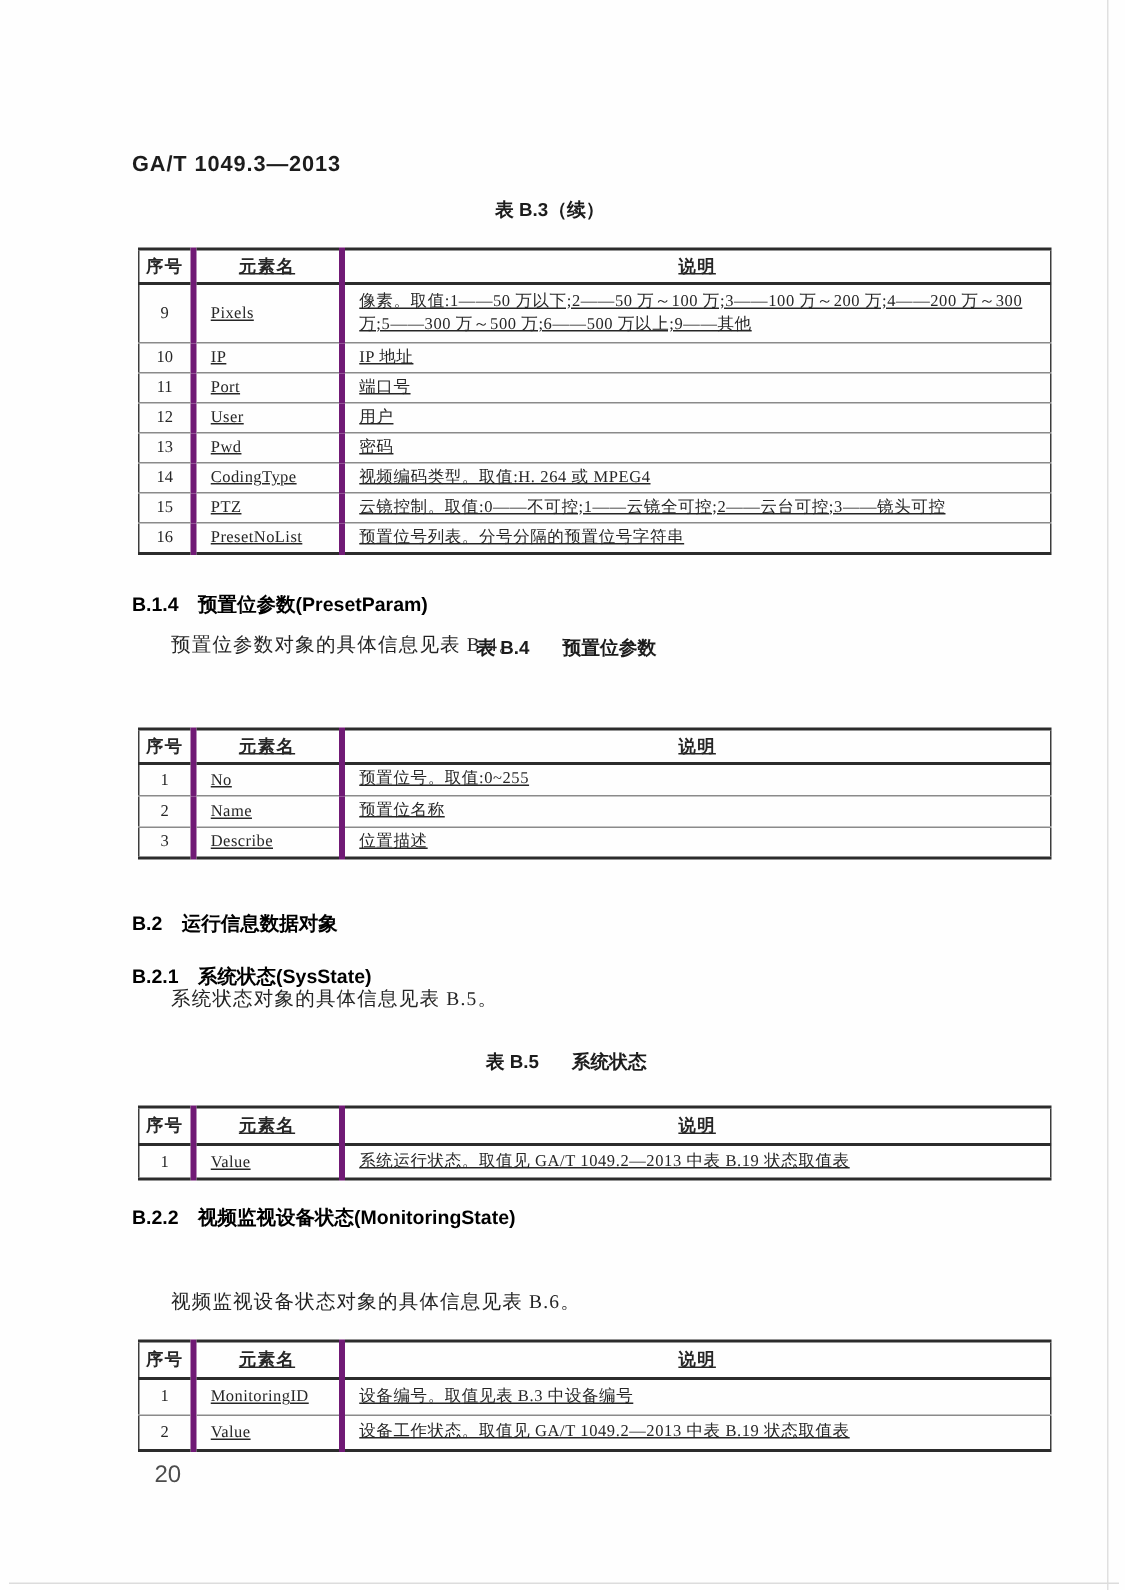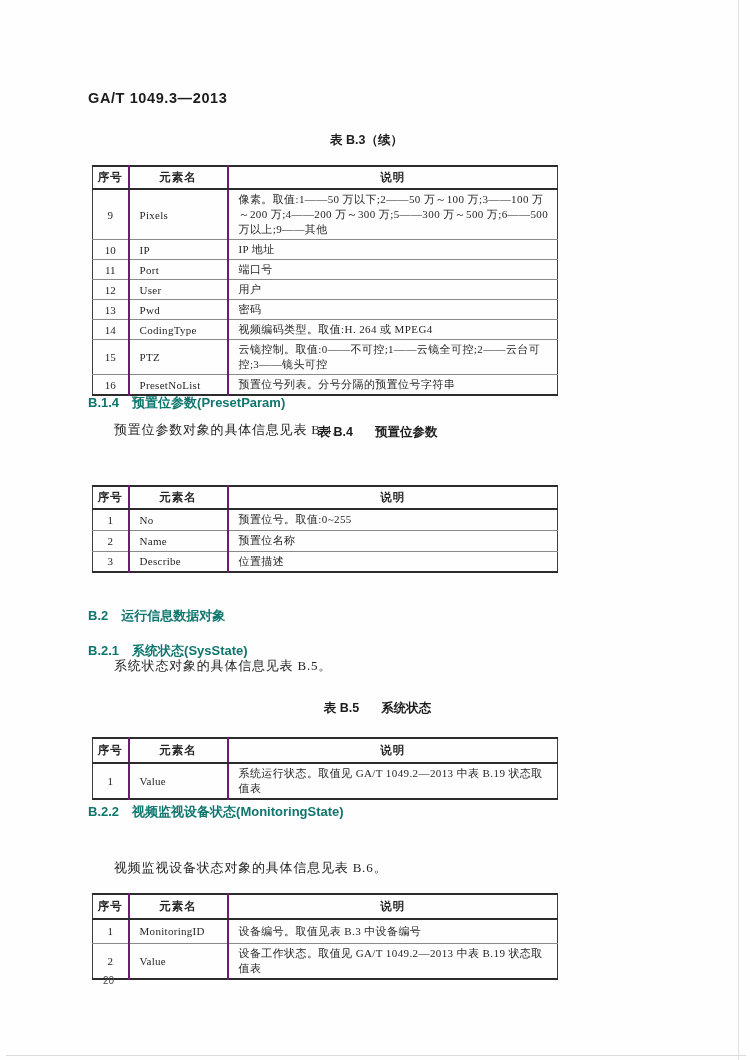--- a/index.html
+++ b/index.html
@@ -16,77 +16,77 @@
   }
   .page-edge-right {
     position: absolute; top: 0; left: 738px; width: 1px; height: 1060px;
     background: #e0e0e0;
   }
   .page-edge-bottom {
     position: absolute; top: 1055px; left: 6px; width: 740px; height: 1px;
     background: #dcdcdc;
   }
   .doc-number {
-    position: absolute; left: 88px; top: 90px;
+    position: absolute; left: 88px; top: 102px;
     font-family: "Liberation Sans", "DejaVu Sans", sans-serif;
     font-weight: bold; font-size: 14.5px; letter-spacing: 0.6px; color: #1c1c1c;
   }
   .table-title {
     position: absolute; left: 92px; width: 571px;
     text-align: center;
     font-family: "Liberation Sans", "DejaVu Sans", sans-serif;
     font-weight: bold; font-size: 12.5px; color: #1c1c1c;
   }
   .table-title .title-label { margin-right: 22px; }
   .section-heading {
     position: absolute; left: 88px;
     font-family: "Liberation Sans", "DejaVu Sans", sans-serif;
-    font-weight: bold; font-size: 13px; color: #0f766e;
+    font-weight: bold; font-size: 13px; color: #000000;
   }
   .section-heading .sec-num { margin-right: 13px; }
   .body-para {
     position: absolute; left: 114px;
     font-size: 13px; letter-spacing: 0.8px; color: #242424;
   }
   .std-table {
-    position: absolute; left: 92px; width: 466px;
+    position: absolute; left: 92px; width: 609px;
     border-collapse: collapse; table-layout: fixed;
     font-size: 11px; color: #262626;
     border-top: 2px solid #2c2c2c;
     border-bottom: 2px solid #2c2c2c;
     border-left: 1px solid #3d3d3d;
     border-right: 1px solid #3d3d3d;
   }
   .std-table col.c-no   { width: 36px; }
   .std-table col.c-name { width: 99px; }
   .std-table th {
     font-family: "Liberation Sans", "DejaVu Sans", sans-serif;
     font-weight: bold; font-size: 11.5px; text-align: center;
     border-bottom: 2px solid #2c2c2c;
     letter-spacing: 1px;
   }
-  .std-table th + th, .std-table td + td { border-left: 2px solid #701a75; }
+  .std-table th + th, .std-table td + td { border-left: 4px solid #701a75; text-decoration: underline; }
   .std-table td { border-bottom: 1px solid #8a8a8a; vertical-align: middle; }
   .std-table tr:last-child td { border-bottom: none; }
   .cell-no { text-align: center; }
   .cell-name { padding-left: 10px; letter-spacing: 0.3px; margin-left: 32px; }
   .cell-desc { padding: 2px 8px 2px 10px; line-height: 15px; letter-spacing: 0.4px; }
   .tbl-b3 tr.head-row { height: 23px; }
   .tbl-b3 tr.data-row { height: 19px; }
   .tbl-b3 tr.tall-row { height: 39px; }
   .tbl-b4 tr.head-row { height: 23px; }
   .tbl-b4 tr.data-row { height: 21px; }
   .tbl-b5 tr.head-row { height: 25px; }
   .tbl-b5 tr.data-row { height: 23px; }
   .tbl-b6 tr.head-row { height: 25px; }
   .tbl-b6 tr.data-row { height: 24px; }
   .page-number {
     position: absolute; left: 103px; top: 975px;
     font-family: "Liberation Sans", "DejaVu Sans", sans-serif;
-    font-size: 10px; color: #4c4c4c;
+    font-size: 16px; color: #4c4c4c;
   }
   
   #title-b3 { top: 132px; }
   #table-b3 { top: 165px; }
   #sec-b1-4 { top: 394px; }
   #para-b1-4 { top: 421px; }
   #title-b4 { top: 424px; }
   #table-b4 { top: 485px; }
   #sec-b2 { top: 607px; }
   #sec-b2-1 { top: 642px; text-align: right; }

